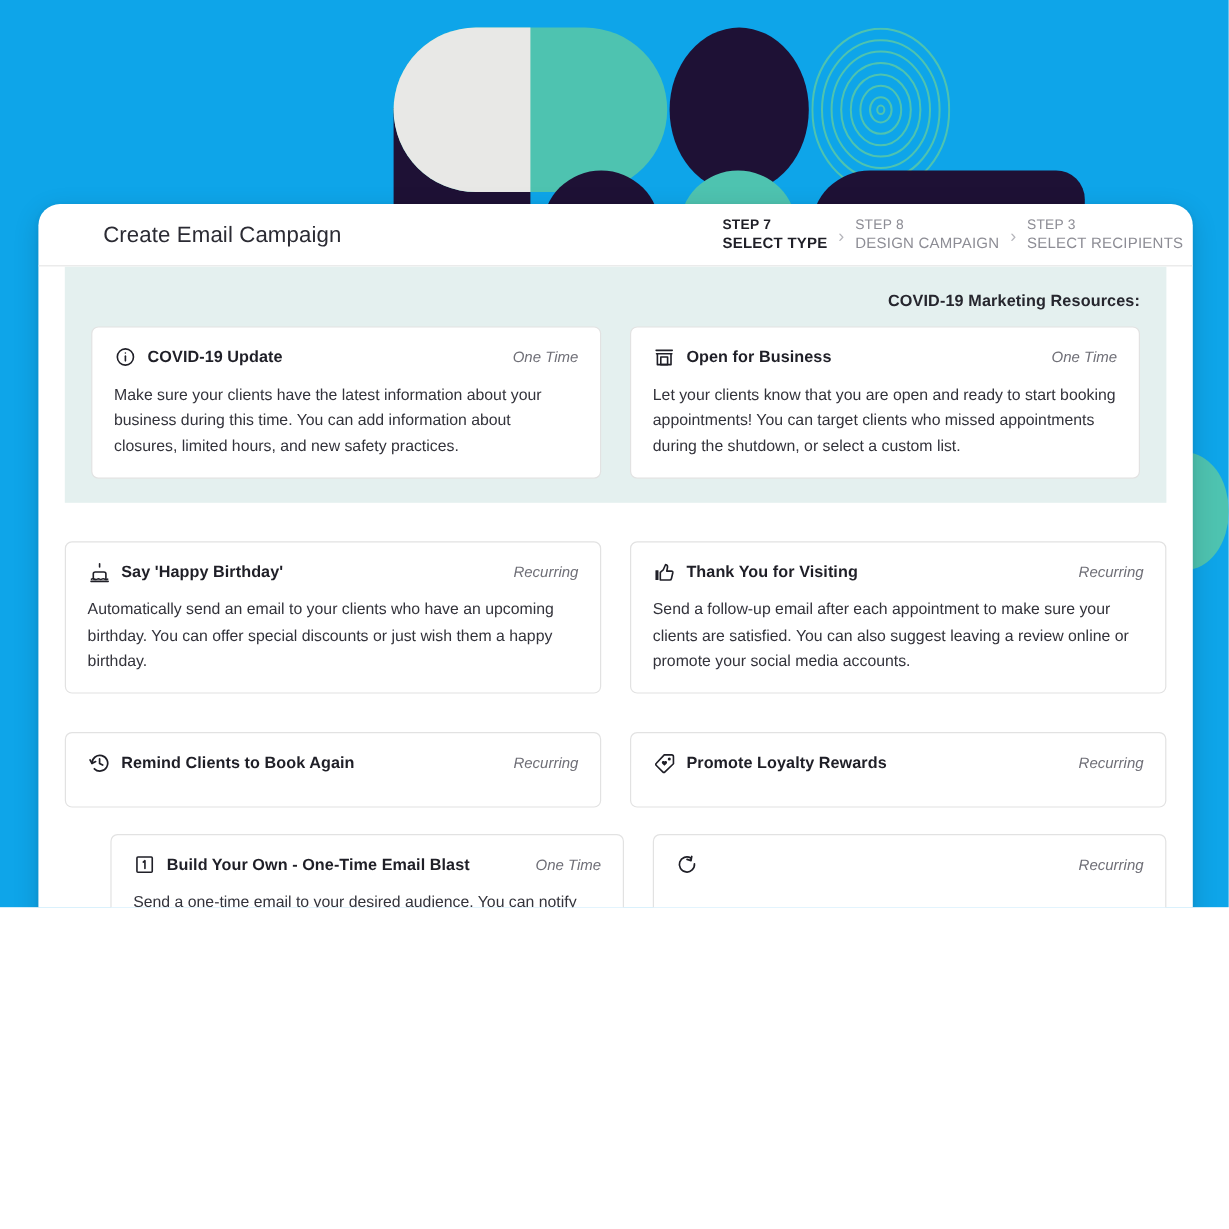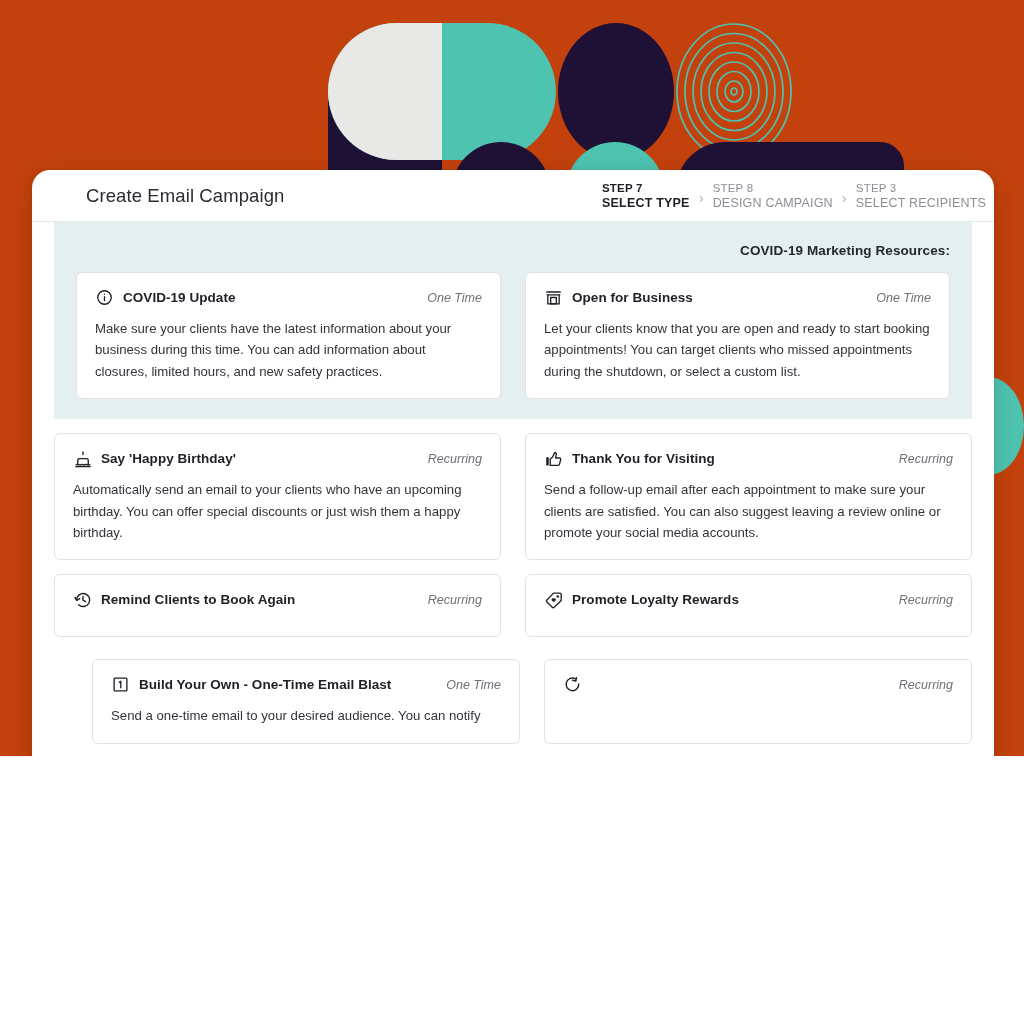--- a/index.html
+++ b/index.html
@@ -9,21 +9,21 @@
     height: 1024px;
     background: #ffffff;
     font-family: "Liberation Sans", sans-serif;
     overflow: hidden;
   }
 
   #stage {
     position: relative;
     width: 1024px;
     height: 756px;
-    background: #c2410c;
+    background: #0ea5e9;
     overflow: hidden;
   }
 
   
   #decor {
     position: absolute;
     left: 0; top: 0;
     width: 1024px; height: 260px;
     overflow: hidden;
   }
@@ -197,21 +197,21 @@
   }
 
   
   .row {
     display: flex;
     gap: 24px;
   }
   .rows-normal {
     padding: 0 22px;
   }
-  .rows-normal .row { margin-top: 14px; }
+  .rows-normal .row { margin-top: 32px; }
 
   .card {
     flex: 1 1 0;
     background: #ffffff;
     border: 1px solid #e2e2e2;
     border-radius: 6px;
     padding: 15px 18px 16px 18px;
     min-width: 0;
   }
   .card-head {

